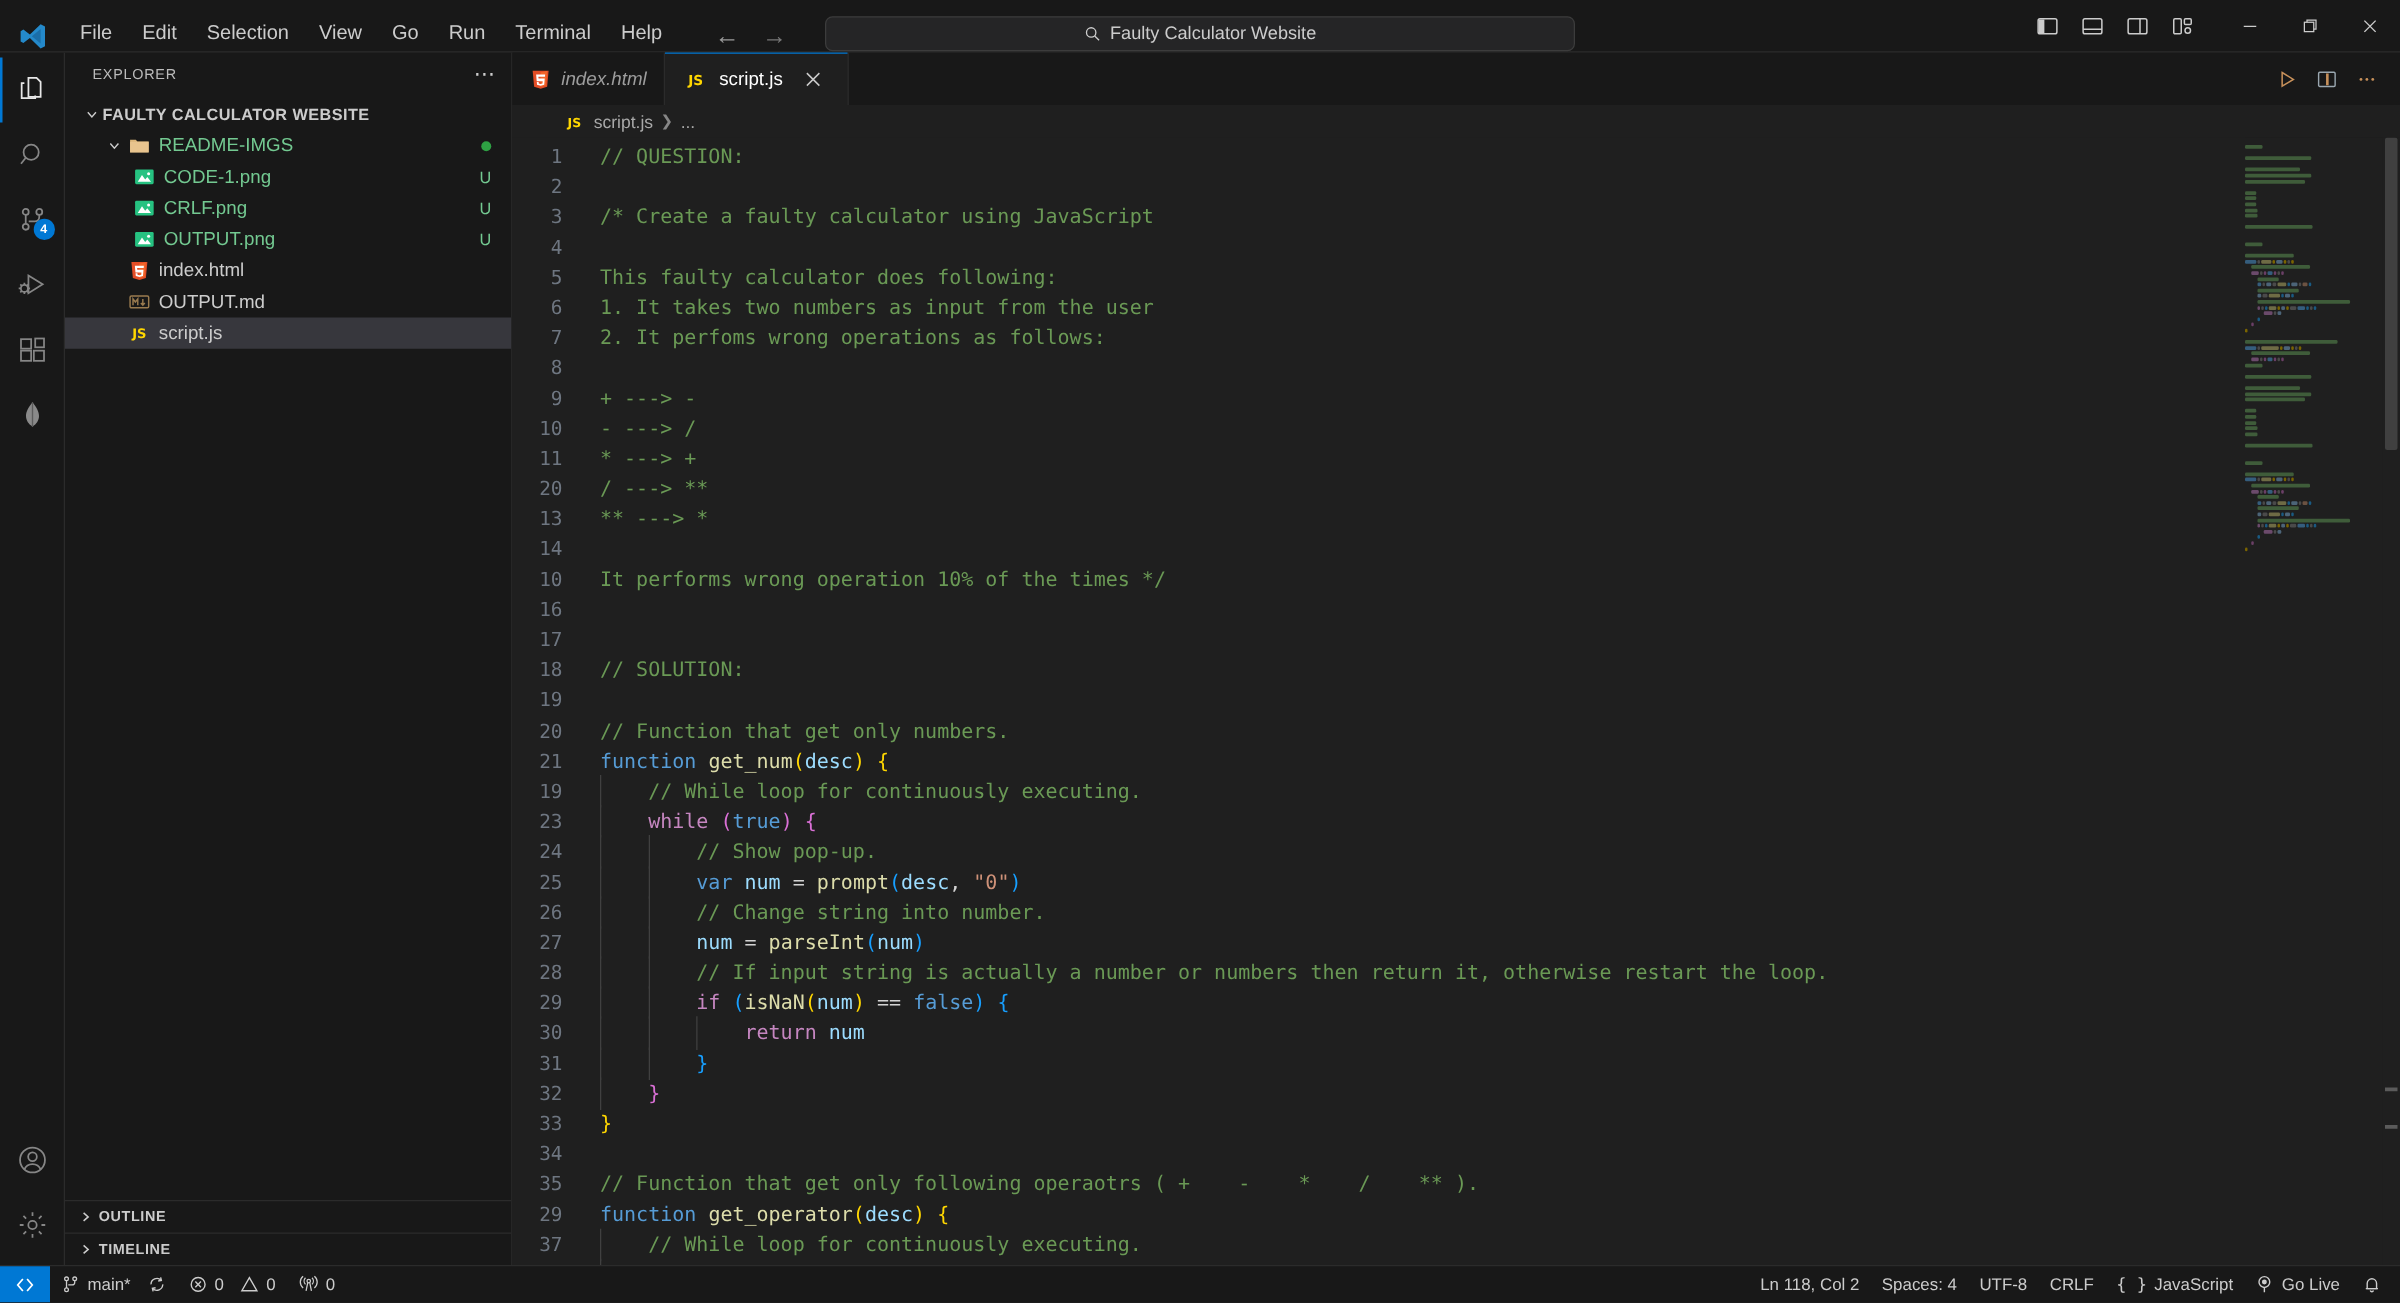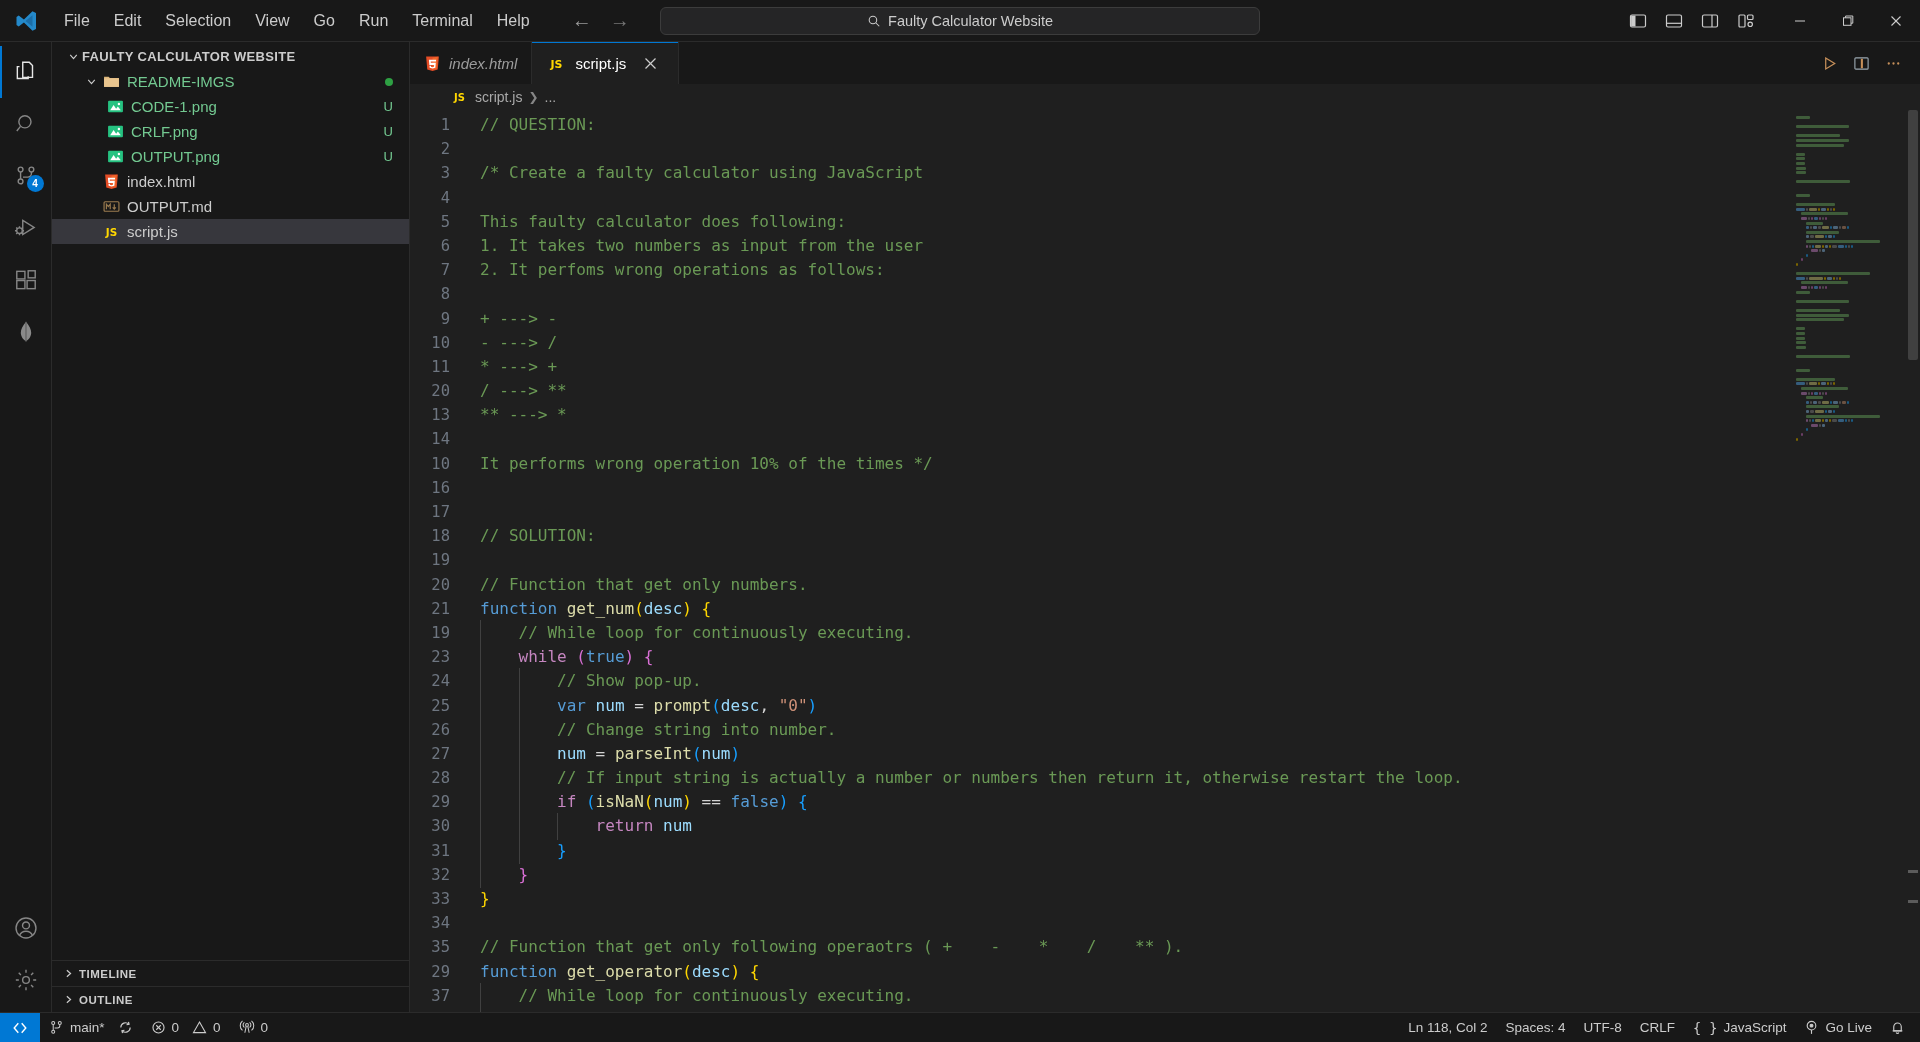--- a/index.html
+++ b/index.html
@@ -9,21 +9,21 @@
     font-family: "Liberation Sans", sans-serif;
     overflow: hidden;
     color: #cccccc;
     -webkit-font-smoothing: antialiased;
   }
   .app { width: 1920px; height: 1042px; display: flex; flex-direction: column; }
 
   
   .titlebar {
     height: 42px; min-height: 42px; background: #181818;
-    display: flex; align-items: center; position: relative;
+    display: flex; align-items: flex-end; position: relative;
     border-bottom: 1px solid #2b2b2b;
   }
   .vscode-logo { width: 52px; display:flex; align-items:center; justify-content:center; }
   .menu { display: flex; align-items: center; gap: 0px; }
   .menu-item {
     font-size: 16px; color: #cccccc; padding: 4px 12px; cursor: default;
     border-radius: 4px; line-height: 20px;
   }
   .navarrows { display: flex; align-items: center; gap: 14px; margin-left: 28px; }
   .navarrow { color: #9a9a9a; font-size: 20px; width: 24px; text-align: center; }
@@ -331,20 +331,24 @@
             <svg width="26" height="26" viewBox="0 0 24 24" fill="none" stroke="currentColor" stroke-width="1.3">
               <circle cx="12" cy="12" r="3.1"></circle>
               <path d="M12 2.6v2.8M12 18.6v2.8M2.6 12h2.8M18.6 12h2.8M5.3 5.3l2 2M16.7 16.7l2 2M18.7 5.3l-2 2M7.3 16.7l-2 2"></path>
             </svg>
           </span>
         </div>
       </div>
     </div>
 
     <div class="sidebar">
+      <div class="sb-header">
+        <span>EXPLORER</span>
+        <span class="sb-dots">⋯</span>
+      </div>
 
       <div class="tree">
 
         <div class="row rootrow">
           <span class="chev">
             <svg width="13" height="13" viewBox="0 0 16 16" fill="none" stroke="#cccccc" stroke-width="1.4">
                 <polyline points="4,6 8,10.5 12,6"></polyline>
               </svg>
           </span>
           <span class="lbl">FAULTY CALCULATOR WEBSITE</span>
@@ -436,29 +440,29 @@
           <span class="lbl plain">script.js</span>
         </div>
       </div>
 
       <div class="sb-section">
         <span>
           <svg width="13" height="13" viewBox="0 0 16 16" fill="none" stroke="#cccccc" stroke-width="1.5">
               <polyline points="6,4 10.5,8 6,12"></polyline>
             </svg>
         </span>
-        <span>TIMELINE</span>
+        <span>OUTLINE</span>
       </div>
       <div class="sb-section">
         <span>
           <svg width="13" height="13" viewBox="0 0 16 16" fill="none" stroke="#cccccc" stroke-width="1.5">
               <polyline points="6,4 10.5,8 6,12"></polyline>
             </svg>
         </span>
-        <span>OUTLINE</span>
+        <span>TIMELINE</span>
       </div>
     </div>
 
     <div class="editor-area">
 
       <div class="tabsrow">
         <div class="tabs">
           <div class="tab preview">
             <span>
               <svg width="17" height="17" viewBox="0 0 16 16">

